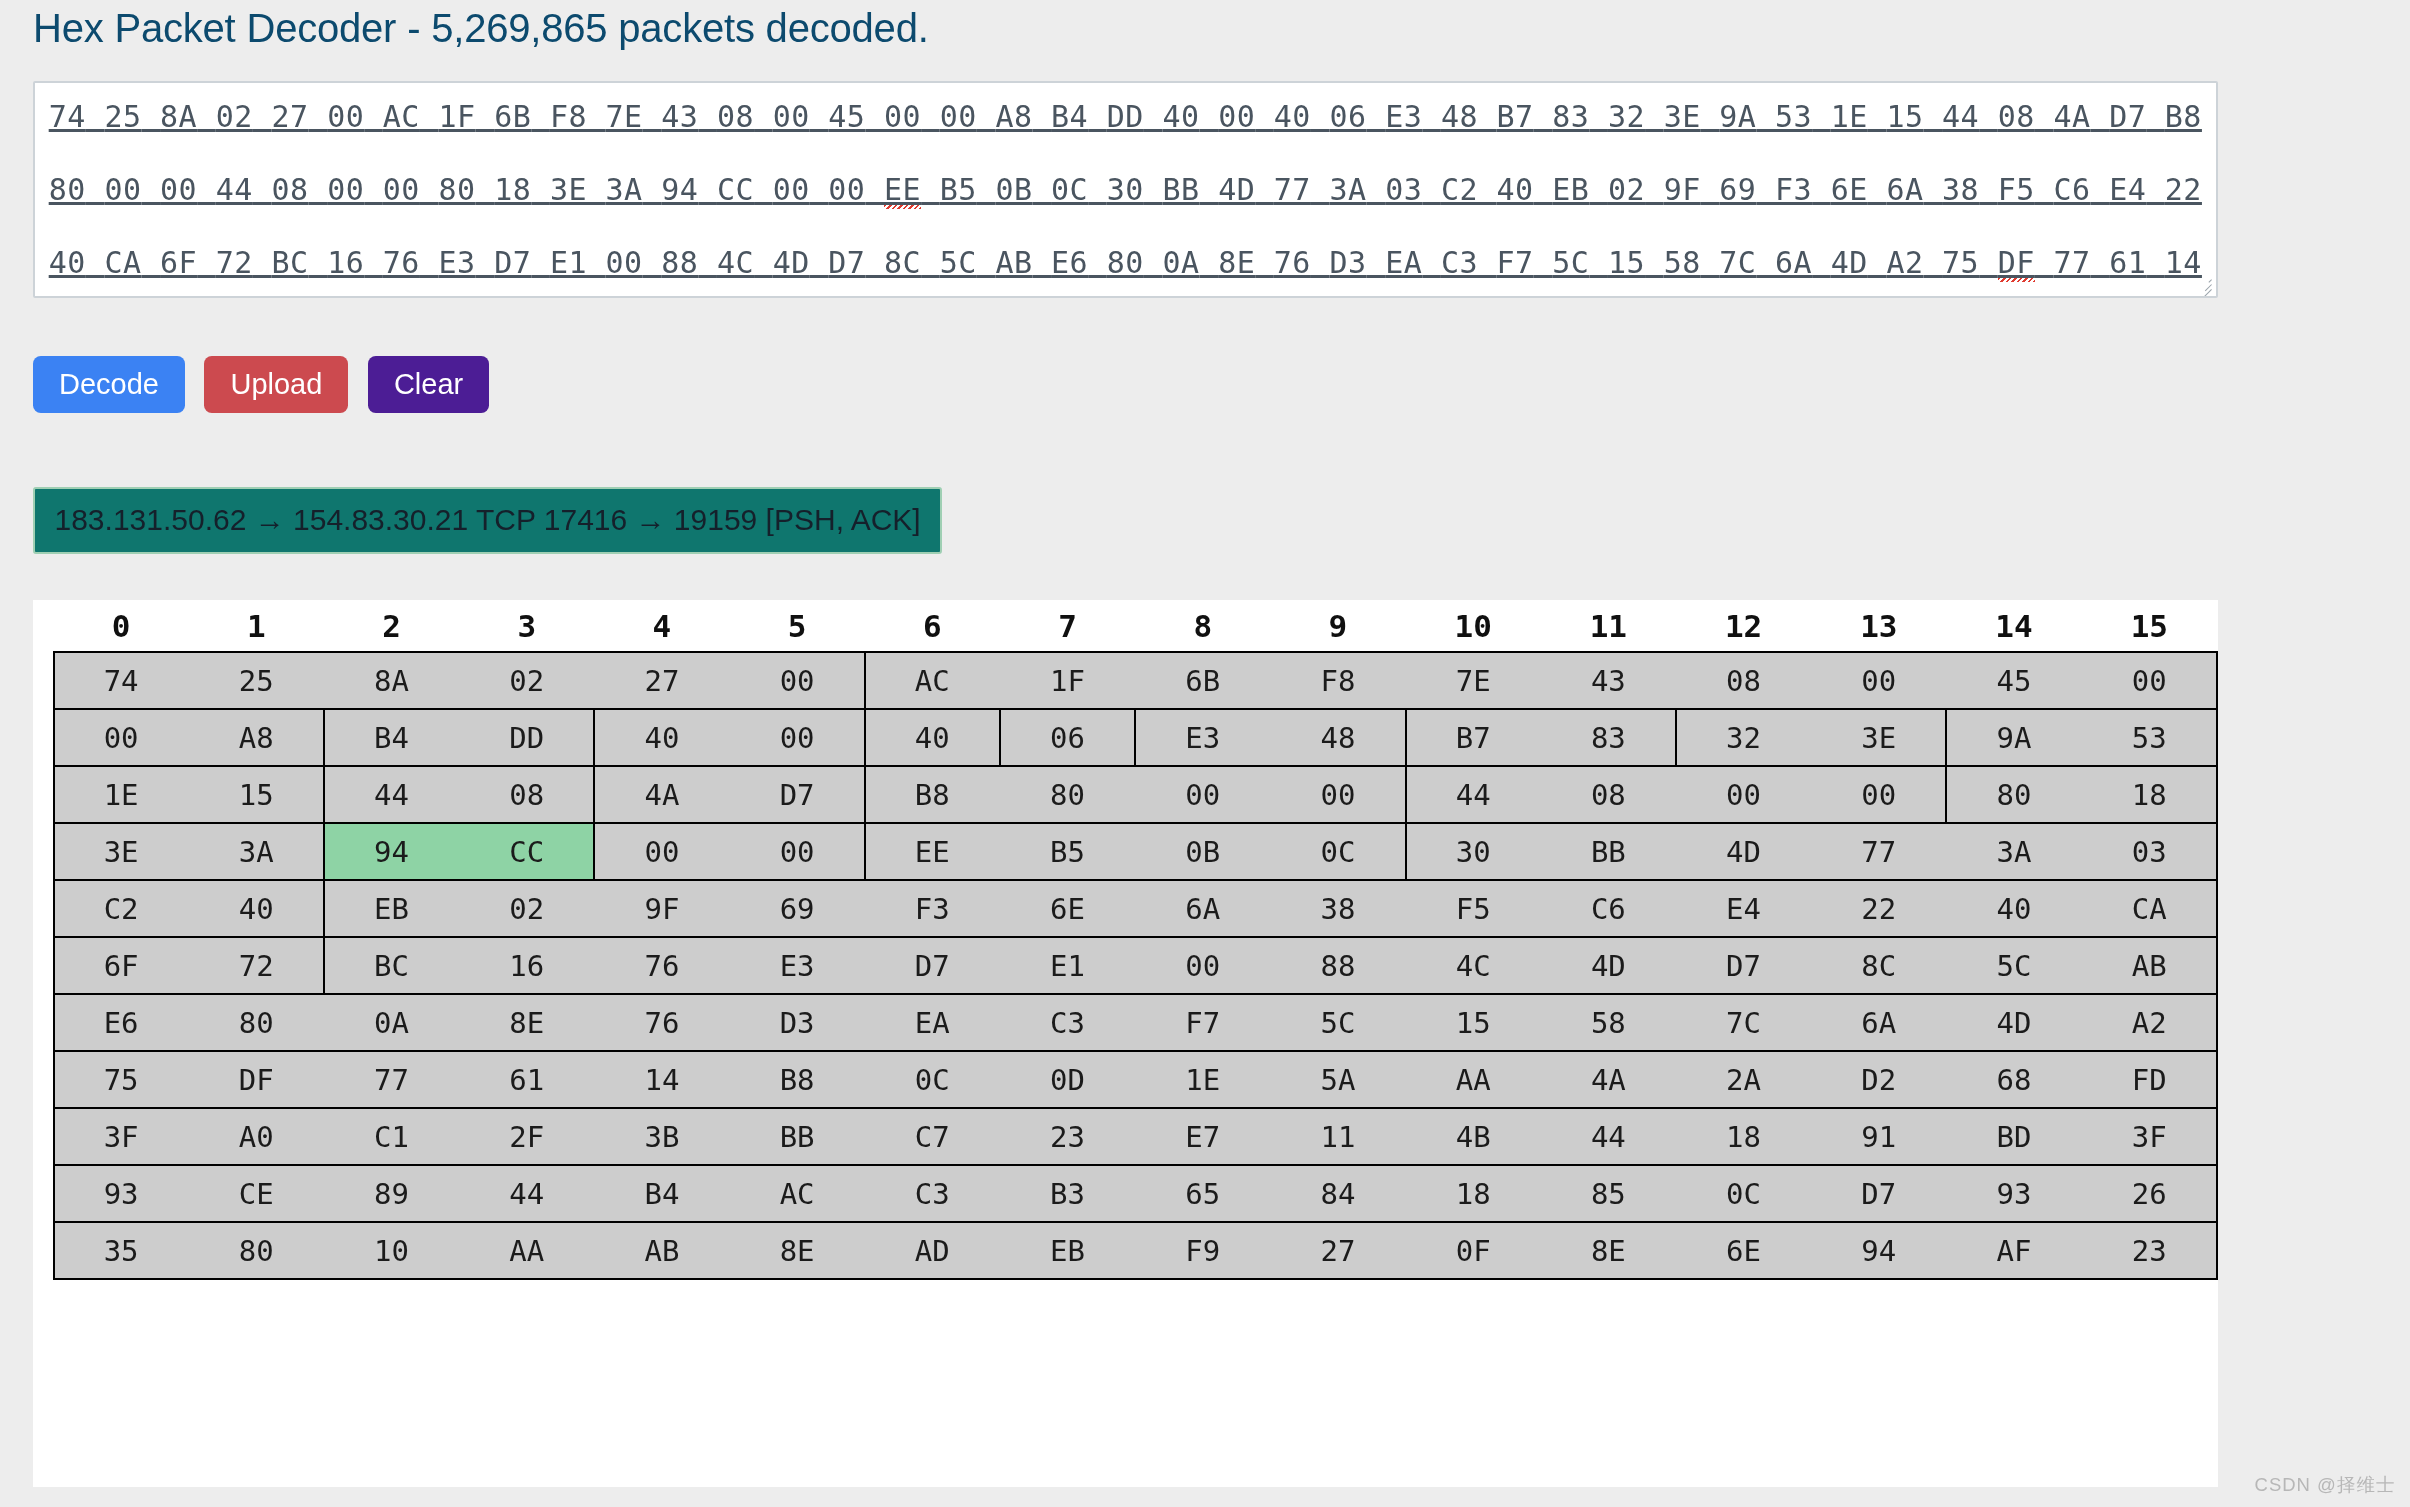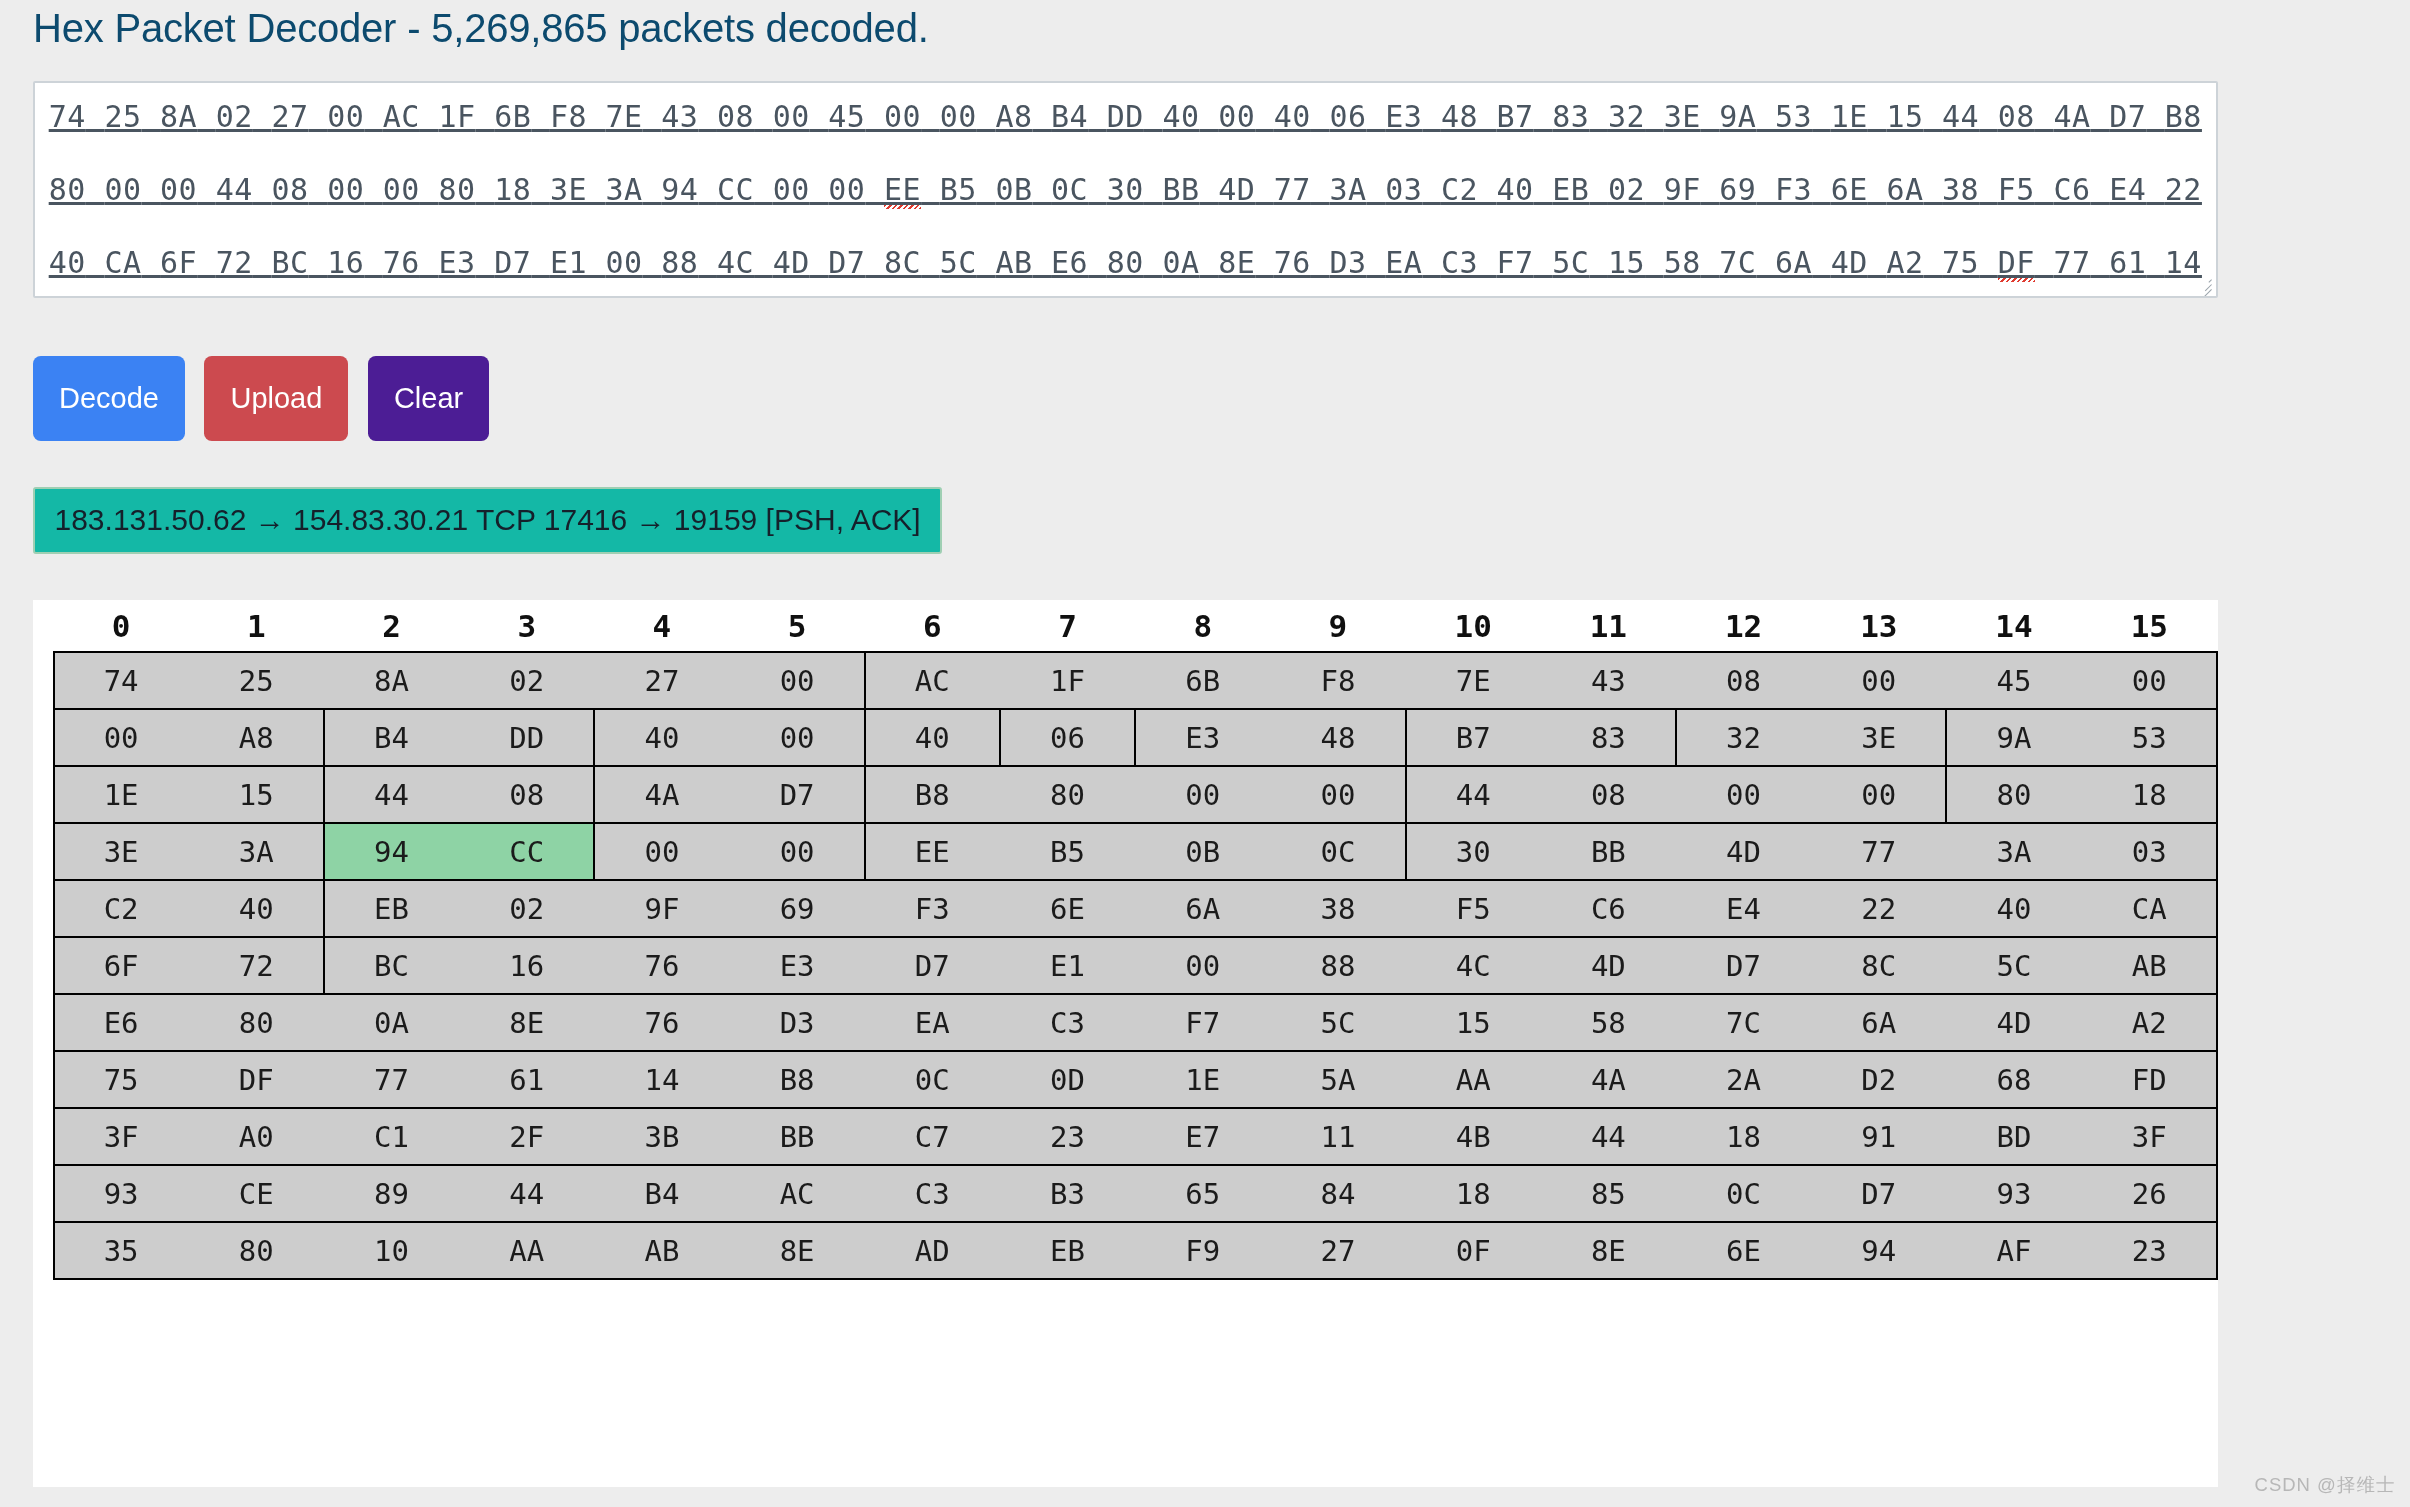--- a/index.html
+++ b/index.html
@@ -90,31 +90,31 @@
     top: 356px;
     display: flex;
     gap: 19.5px;
   }
   .btn {
     border: none;
     border-radius: 7.8px;
     color: #ffffff;
     font-family: "Liberation Sans", sans-serif;
     font-size: 29px;
-    padding: 26px 26px;
+    padding: 12px 26px;
     cursor: pointer;
     line-height: 1.15;
   }
 
   
   .summary {
     position: absolute;
     left: 33px;
     top: 487px;
-    background: #14b8a6;
+    background: #0f766e;
     border: 2px solid #9fcfb3;
     border-radius: 2.9px;
     padding: 13.7px 19.5px 15.6px 19.5px;
     font-size: 30px;
     color: #15202b;
     white-space: nowrap;
   }
 
   
   .card {

